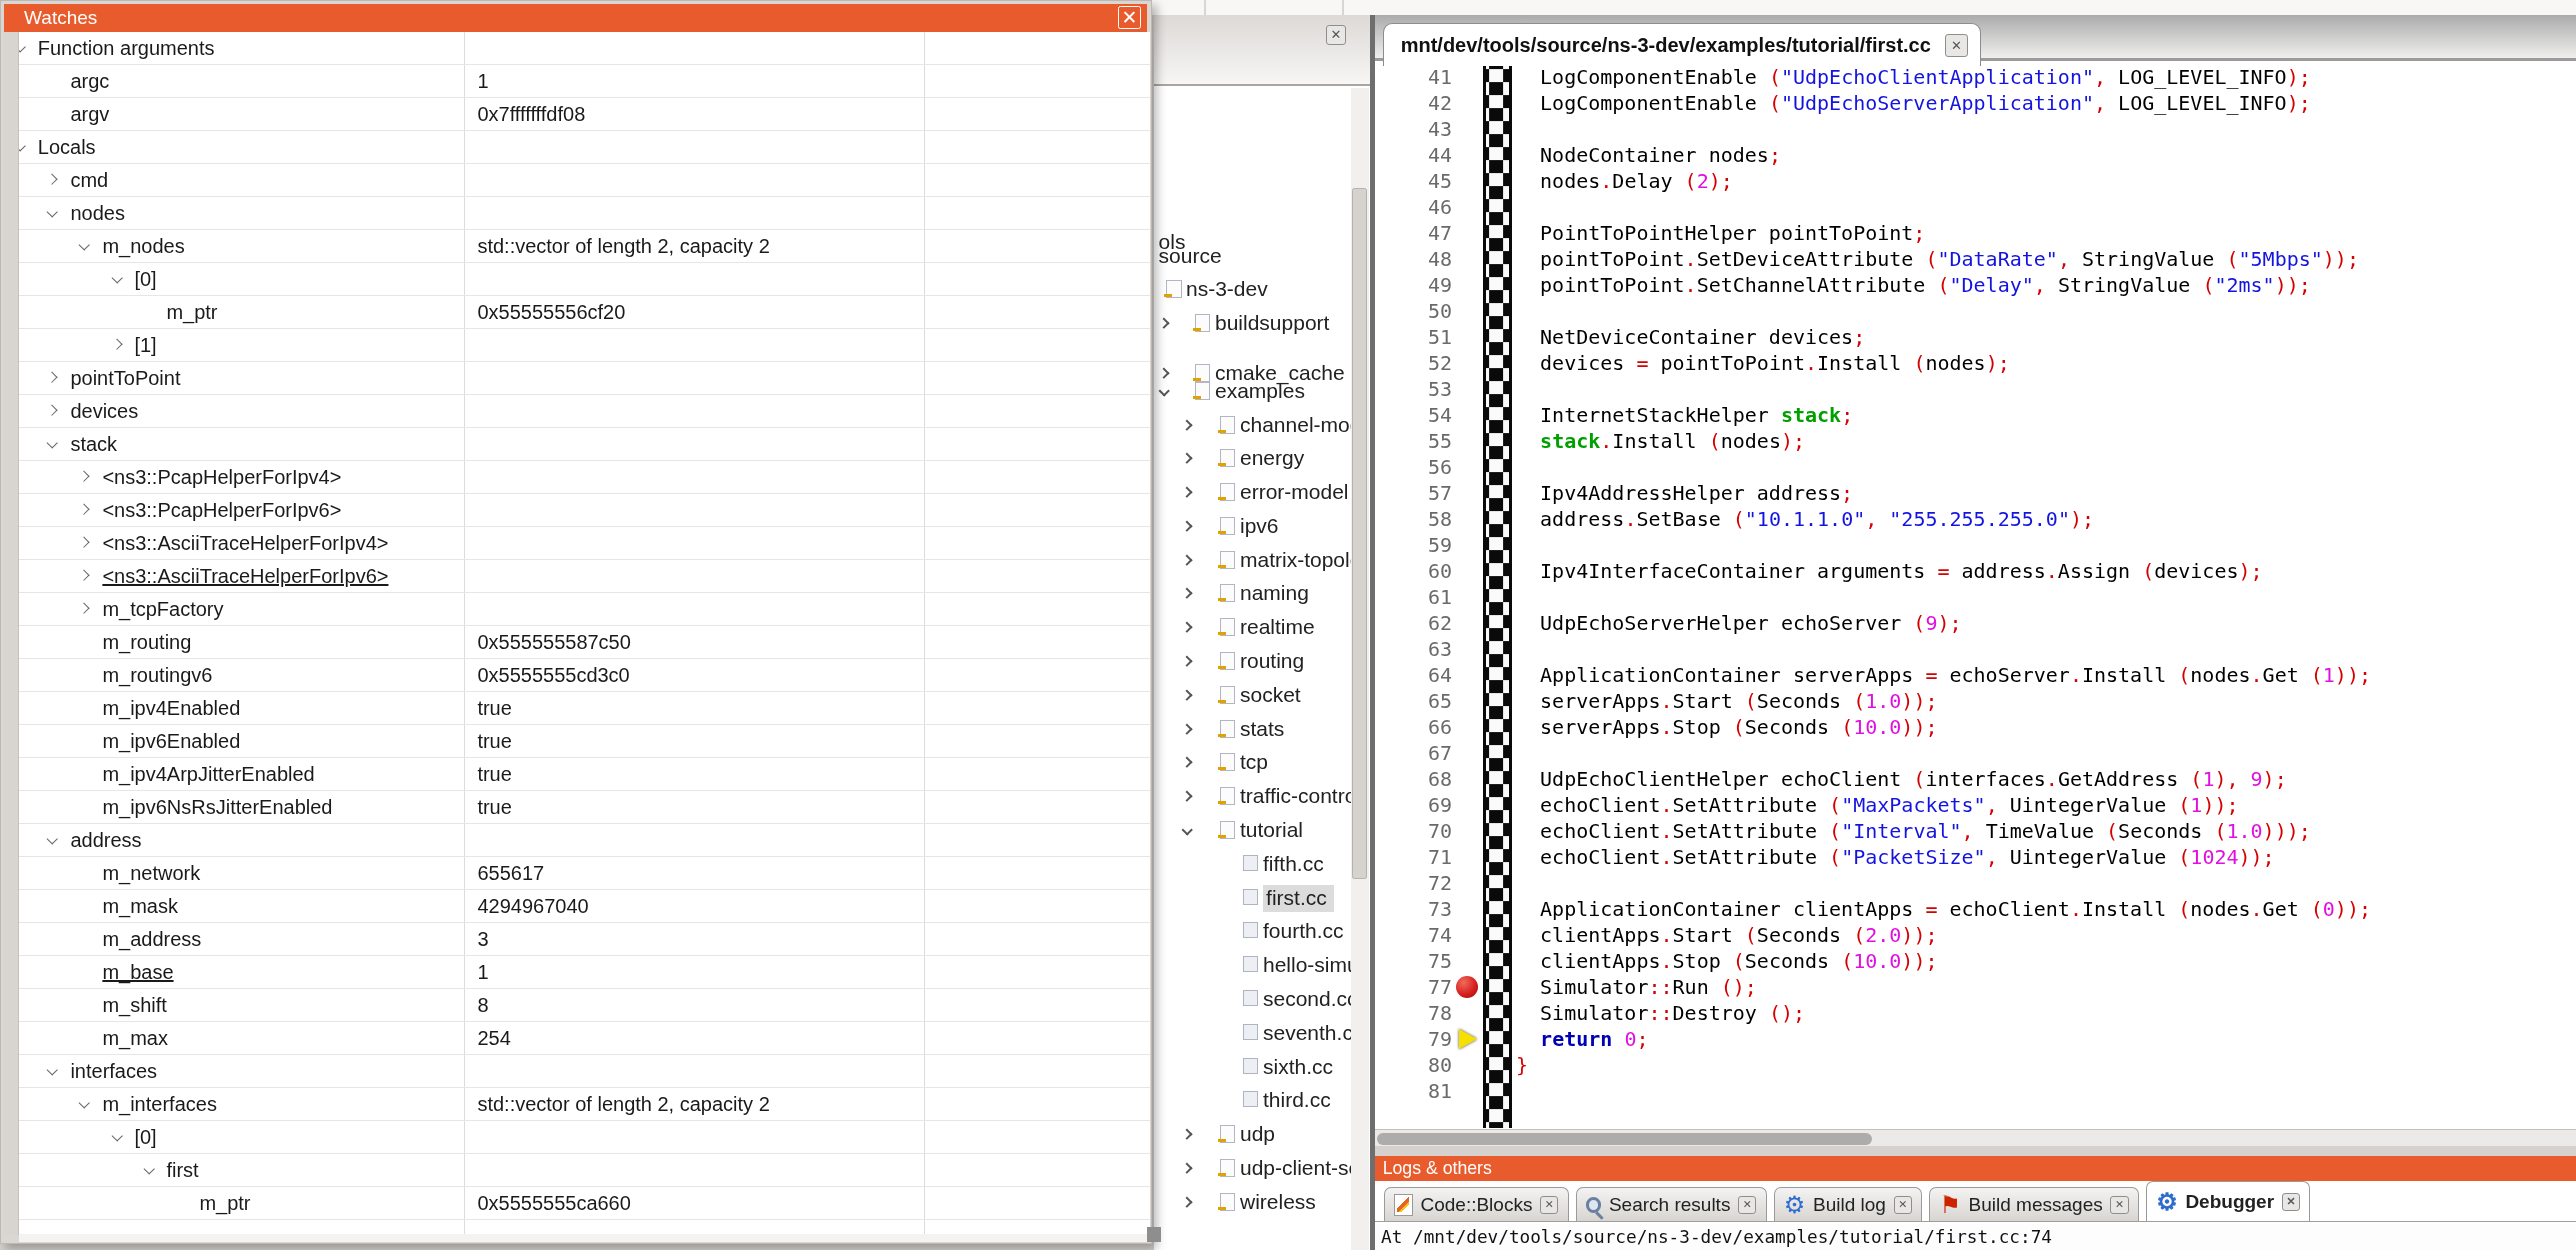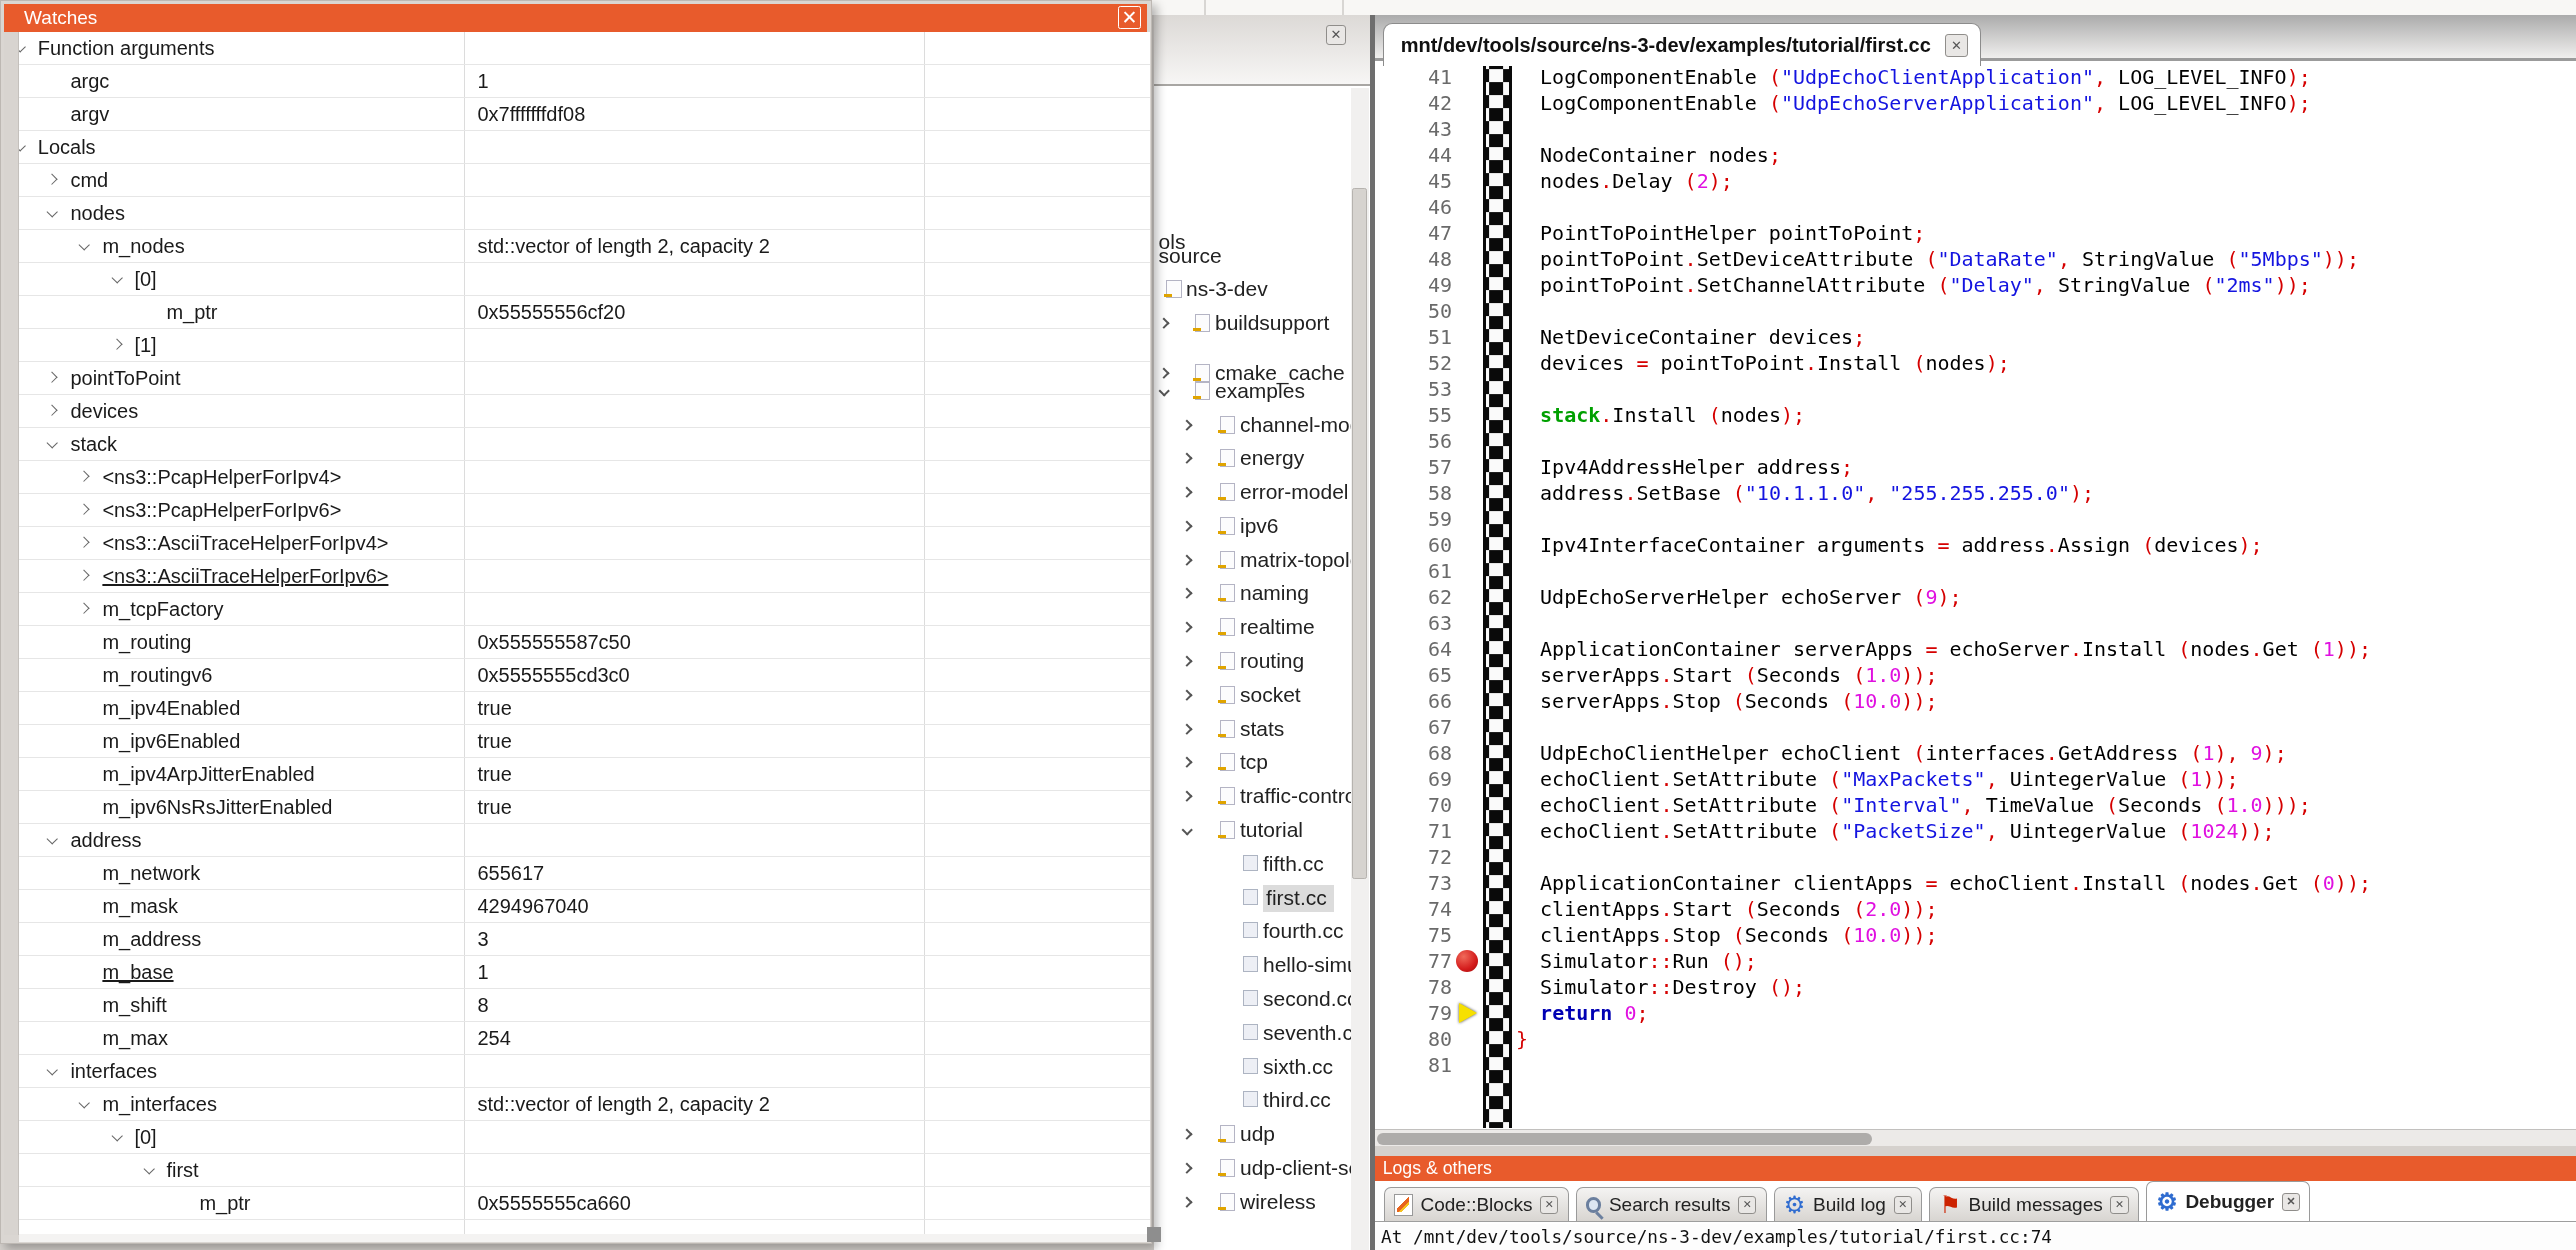--- a/index.html
+++ b/index.html
@@ -290,20 +290,21 @@
         <div class="cline"><span class="lnum">44</span><span class="tok-d">  NodeContainer nodes</span><span class="tok-p">;</span></div>
         <div class="cline"><span class="lnum">45</span><span class="tok-d">  nodes</span><span class="tok-p">.</span><span class="tok-d">Delay </span><span class="tok-p">(</span><span class="tok-n">2</span><span class="tok-p">);</span></div>
         <div class="cline"><span class="lnum">46</span></div>
         <div class="cline"><span class="lnum">47</span><span class="tok-d">  PointToPointHelper pointToPoint</span><span class="tok-p">;</span></div>
         <div class="cline"><span class="lnum">48</span><span class="tok-d">  pointToPoint</span><span class="tok-p">.</span><span class="tok-d">SetDeviceAttribute </span><span class="tok-p">(</span><span class="tok-s">"DataRate"</span><span class="tok-p">,</span><span class="tok-d"> StringValue </span><span class="tok-p">(</span><span class="tok-s">"5Mbps"</span><span class="tok-p">));</span></div>
         <div class="cline"><span class="lnum">49</span><span class="tok-d">  pointToPoint</span><span class="tok-p">.</span><span class="tok-d">SetChannelAttribute </span><span class="tok-p">(</span><span class="tok-s">"Delay"</span><span class="tok-p">,</span><span class="tok-d"> StringValue </span><span class="tok-p">(</span><span class="tok-s">"2ms"</span><span class="tok-p">));</span></div>
         <div class="cline"><span class="lnum">50</span></div>
         <div class="cline"><span class="lnum">51</span><span class="tok-d">  NetDeviceContainer devices</span><span class="tok-p">;</span></div>
         <div class="cline"><span class="lnum">52</span><span class="tok-d">  devices </span><span class="tok-p">=</span><span class="tok-d"> pointToPoint</span><span class="tok-p">.</span><span class="tok-d">Install </span><span class="tok-p">(</span><span class="tok-d">nodes</span><span class="tok-p">);</span></div>
         <div class="cline"><span class="lnum">53</span></div>
+        <div class="cline"><span class="lnum">54</span><span class="tok-d">  InternetStackHelper </span><span class="tok-g">stack</span><span class="tok-p">;</span></div>
         <div class="cline"><span class="lnum">55</span><span class="tok-d">  </span><span class="tok-g">stack</span><span class="tok-p">.</span><span class="tok-d">Install </span><span class="tok-p">(</span><span class="tok-d">nodes</span><span class="tok-p">);</span></div>
         <div class="cline"><span class="lnum">56</span></div>
         <div class="cline"><span class="lnum">57</span><span class="tok-d">  Ipv4AddressHelper address</span><span class="tok-p">;</span></div>
         <div class="cline"><span class="lnum">58</span><span class="tok-d">  address</span><span class="tok-p">.</span><span class="tok-d">SetBase </span><span class="tok-p">(</span><span class="tok-s">"10.1.1.0"</span><span class="tok-p">,</span><span class="tok-d"> </span><span class="tok-s">"255.255.255.0"</span><span class="tok-p">);</span></div>
         <div class="cline"><span class="lnum">59</span></div>
         <div class="cline"><span class="lnum">60</span><span class="tok-d">  Ipv4InterfaceContainer arguments </span><span class="tok-p">=</span><span class="tok-d"> address</span><span class="tok-p">.</span><span class="tok-d">Assign </span><span class="tok-p">(</span><span class="tok-d">devices</span><span class="tok-p">);</span></div>
         <div class="cline"><span class="lnum">61</span></div>
         <div class="cline"><span class="lnum">62</span><span class="tok-d">  UdpEchoServerHelper echoServer </span><span class="tok-p">(</span><span class="tok-n">9</span><span class="tok-p">);</span></div>
         <div class="cline"><span class="lnum">63</span></div>
         <div class="cline"><span class="lnum">64</span><span class="tok-d">  ApplicationContainer serverApps </span><span class="tok-p">=</span><span class="tok-d"> echoServer</span><span class="tok-p">.</span><span class="tok-d">Install </span><span class="tok-p">(</span><span class="tok-d">nodes</span><span class="tok-p">.</span><span class="tok-d">Get </span><span class="tok-p">(</span><span class="tok-n">1</span><span class="tok-p">));</span></div>

